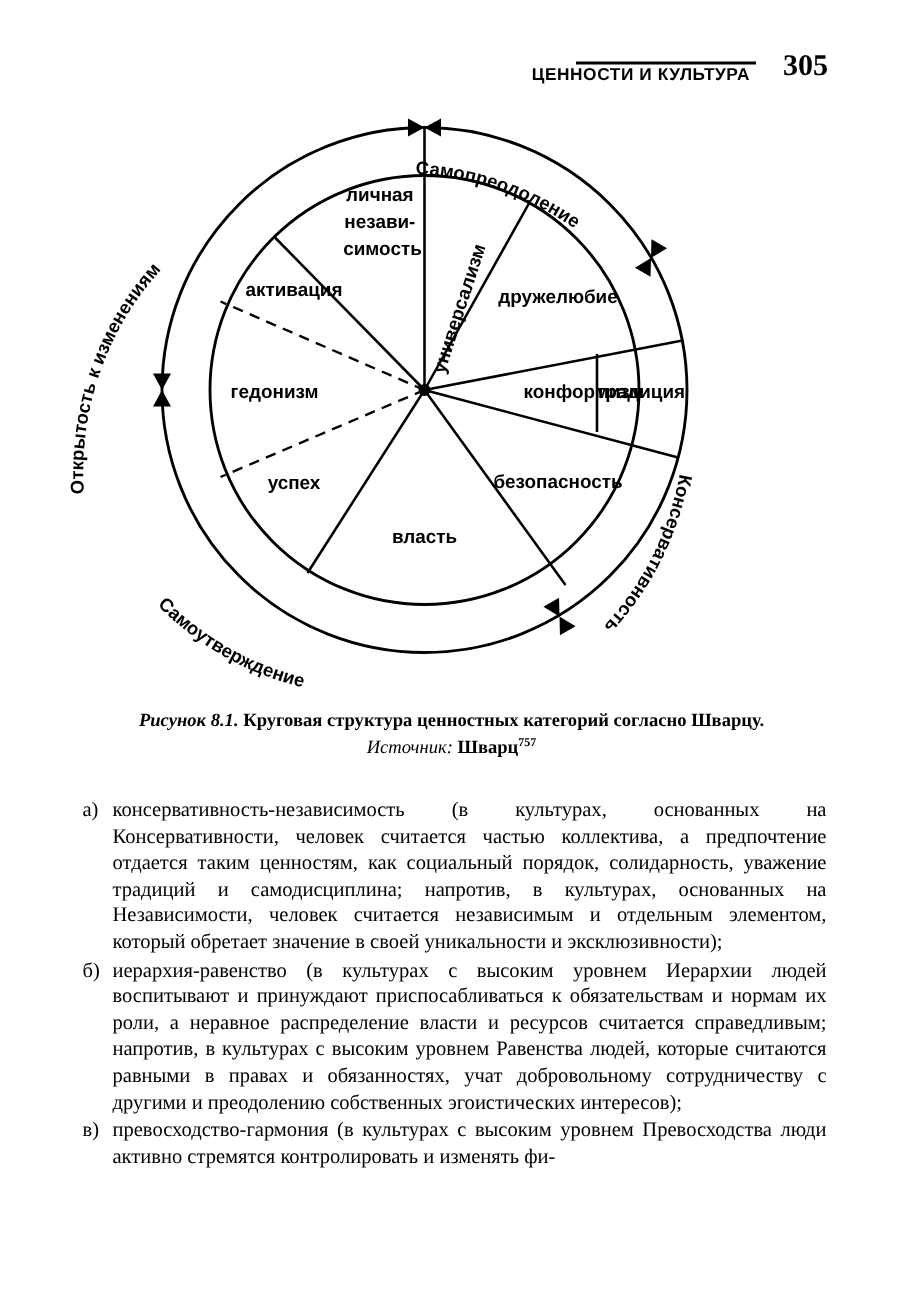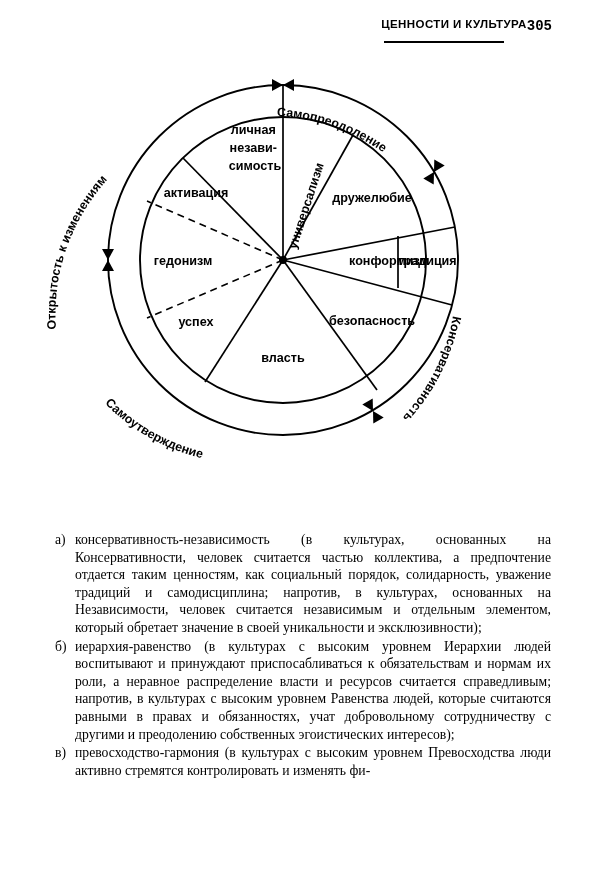--- a/index.html
+++ b/index.html
@@ -8,31 +8,31 @@
     background:#fff;
     font-family:"Liberation Serif", serif;
     color:#000;
     position:relative;
     overflow:hidden;
   }
   .page{position:relative;width:600px;height:872px;}
 
   
   .header{
-    position:absolute; left:0; top:18px; width:600px;
-    display:flex; justify-content:flex-end; align-items:flex-start;
+    position:absolute; left:0; top:33px; width:600px;
+    display:flex; justify-content:flex-end; align-items:flex-end;
     padding-right:48px; box-sizing:border-box;
   }
   .header-title{
     font-family:"Liberation Sans", sans-serif;
     font-weight:bold; font-size:11.5px; letter-spacing:.4px;
   }
   .header-page{
-    font-family:Liberation Mono, monospace;
-    font-weight:bold; font-size:14px; 
+    font-family:Liberation Serif, serif;
+    font-weight:bold; font-size:20px; margin-left:22px;
   }
   .header-rule{
     position:absolute; left:384px; top:41px; width:120px; height:2px;
     background:#000;
   }
 
   
   .figure{position:absolute; left:0; top:52px; width:600px; height:415px;text-align:right;}
   .figure svg{display:block;}
 
@@ -167,20 +167,26 @@
         <text>
           <textPath href="#arcCons" startOffset="10%">Консервативность</textPath>
         </text>
         <text>
           <textPath href="#arcSelf" startOffset="6%">Самоутверждение</textPath>
         </text>
       </g>
     </svg>
   </div>
 
+  <div class="caption">
+    <span class="cap-num">Рисунок 8.1.</span>
+    <span class="cap-title">Круговая структура ценностных категорий согласно Шварцу.</span><br>
+    <span class="cap-src-label">Источник:</span>
+    <span class="cap-src-name">Шварц</span><span class="cap-sup">757</span>
+  </div>
 
   <div class="body">
 
     <div class="item">
       <div class="marker">а)</div>
       <div class="itext"><span class="lead">консервативность-независимость</span><span> (в культурах, основанных на Консервативности, человек считается частью коллектива, а пред­почтение отдается таким ценностям, как социальный порядок, солидарность, уважение традиций и самодисциплина; напротив, в культурах, основанных на Независимости, человек считается не­зависимым и отдельным элементом, который обретает значение в своей уникальности и эксклюзивности);</span></div>
     </div>
 
     <div class="item">
       <div class="marker">б)</div>

